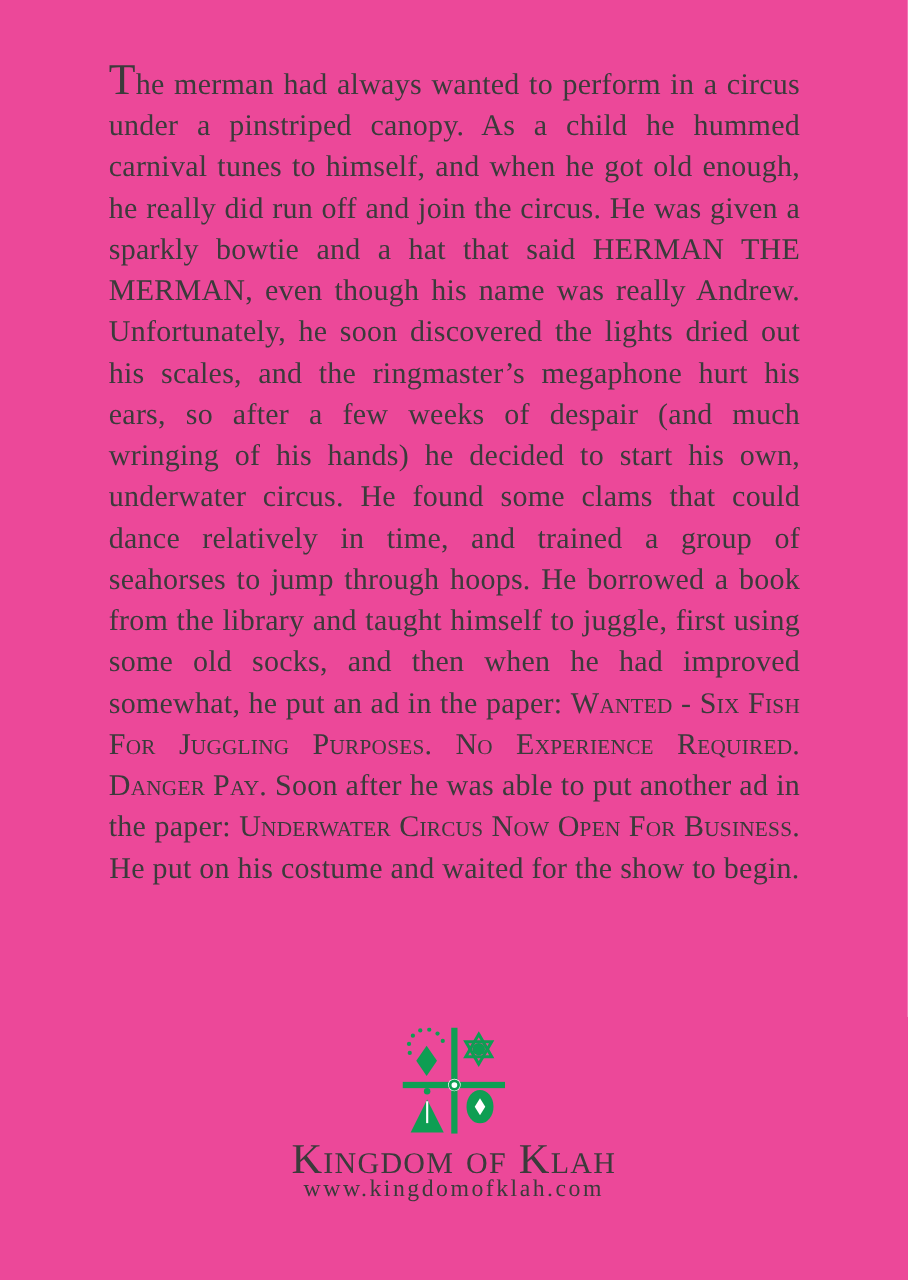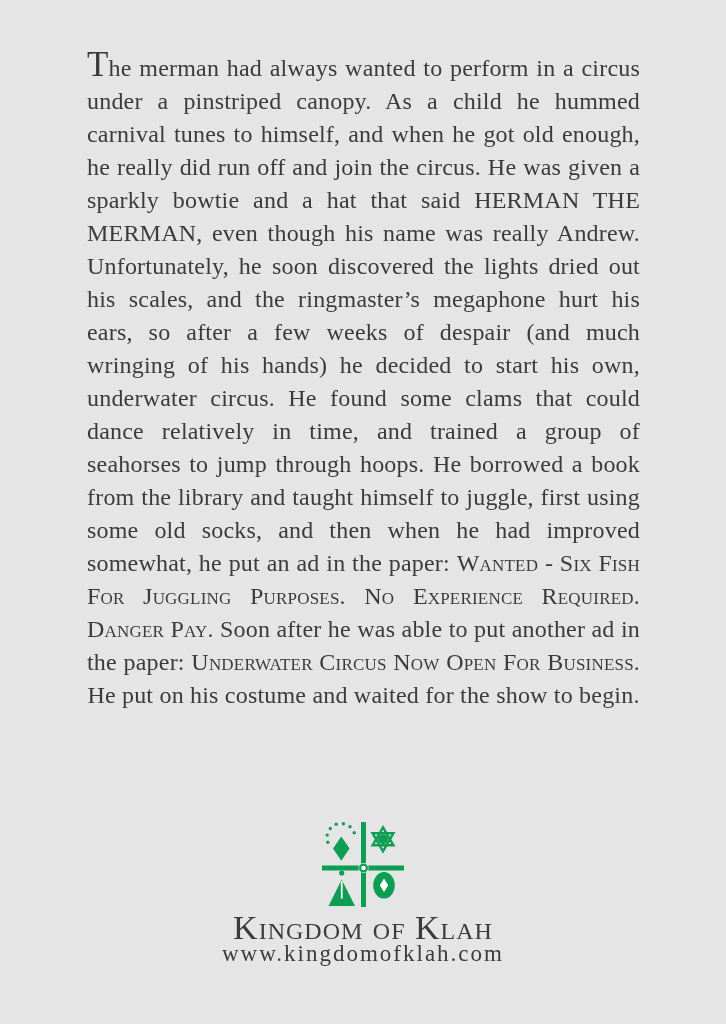--- a/index.html
+++ b/index.html
@@ -1,21 +1,21 @@
 <!DOCTYPE html>
 <html style="--accent: #0e9e53;"><head>
 <meta charset="utf-8">
 <style>
   html, body { margin: 0; padding: 0; }
   body { font-family: "Liberation Serif", serif; background: #ffffff; }
   .page {
     position: relative;
     width: 726px;
     height: 1024px;
-    background: #e5e5e5;
+    background: #ec4899;
     overflow: hidden;
   }
   .story {
     position: absolute;
     top: 52px;
     left: 87px;
     width: 553px;
     font-size: 24px;
     line-height: 33px;
     text-align: justify;
@@ -46,21 +46,21 @@
     font-variant: small-caps;
     font-size: 34px;
     letter-spacing: 1px;
   }
   .website {
     position: absolute;
     top: 941px;
     left: 0;
     width: 726px;
     text-align: center;
-    font-size: 23px;
+    font-size: 19px;
     letter-spacing: 2px;
   }
 </style>
 </head>
 <body style="color: rgb(59, 59, 59); background: rgb(255, 255, 255);">
 
 <div class="page">
 
   <div class="story">
     <p><span class="dropcap">T</span><span>he merman had always wanted to perform in a circus under a pinstriped canopy. As a child he hummed carnival tunes to himself, and when he got old enough, he really did run off and join the circus. He was given a sparkly bowtie and a hat that said HERMAN THE MERMAN, even though his name was really Andrew. Unfortunately, he soon discovered the lights dried out his scales, and the ringmaster’s megaphone hurt his ears, so after a few weeks of despair (and much wringing of his hands) he decided to start his own, underwater circus. He found some clams that could dance relatively in time, and trained a group of seahorses to jump through hoops. He borrowed a book from the library and taught himself to juggle, first using some old socks, and then when he had improved somewhat, he put an ad in the paper: </span><span class="sc">Wanted - Six Fish For Juggling Purposes. No Experience Required. Danger Pay.</span><span> Soon after he was able to put another ad in the paper: </span><span class="sc">Underwater Circus Now Open For Business.</span><span> He put on his costume and waited for the show to begin.</span></p>

